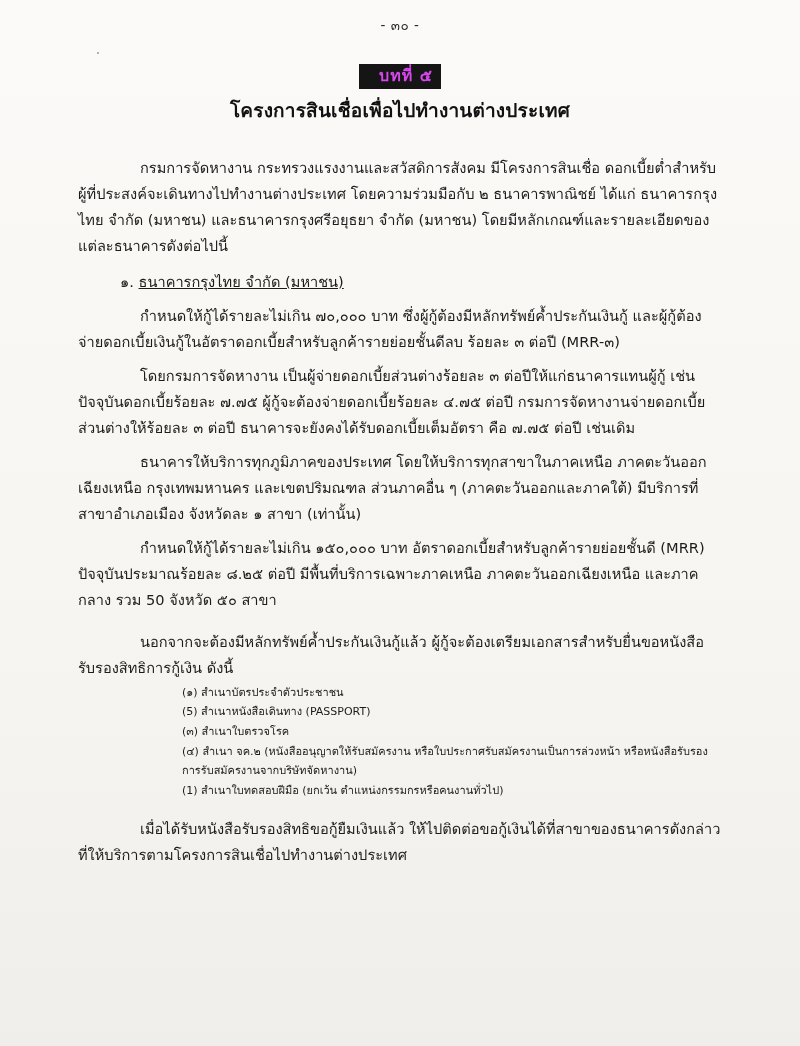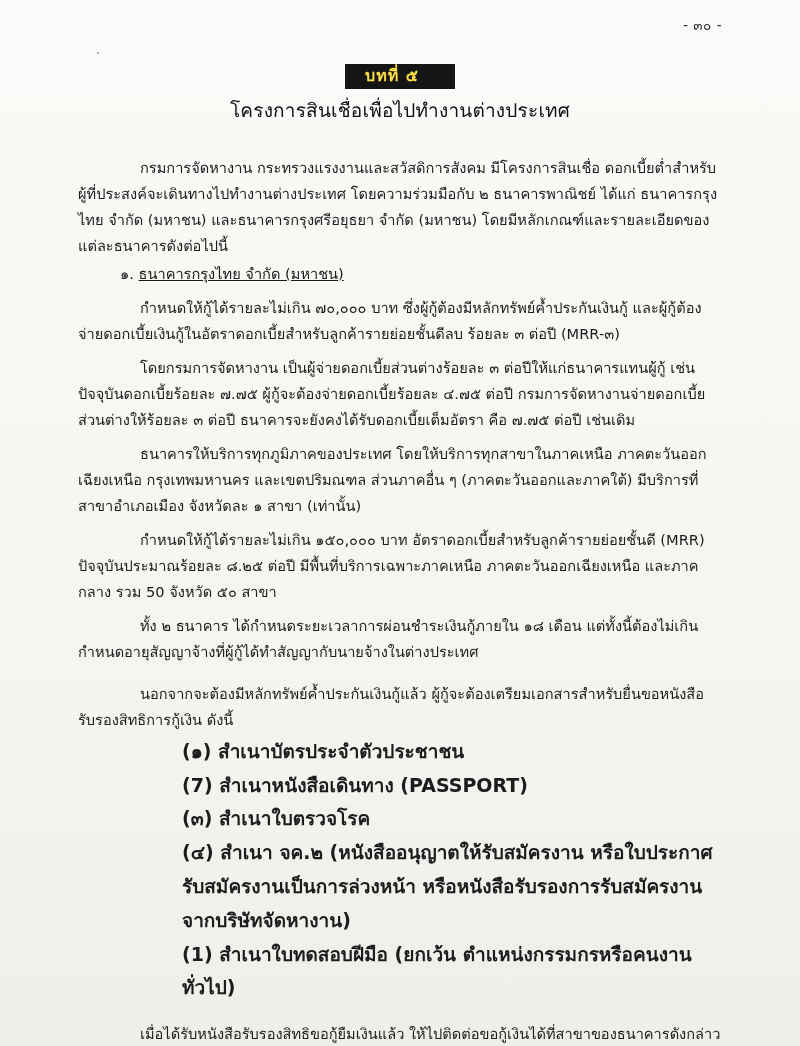--- a/index.html
+++ b/index.html
@@ -26,78 +26,77 @@
     left: 0; top: 0; right: 0; bottom: 0;
     background: linear-gradient(180deg, #fbfaf8 0%, #f6f5f1 60%, #efeeea 100%);
   }
   .content {
     position: absolute;
     left: 78px;
     top: 14px;
     width: 644px;
   }
   .page-number {
-    text-align: right;
+    text-align: center;
     font-size: 13.5px;
     letter-spacing: 0.5px;
     color: #2a2a2a;
     margin: 0 0 28px 0;
   }
   .chapter-banner-wrap {
     text-align: center;
     margin: 14px 0 6px 0;
   }
   .chapter-banner {
     display: inline-block;
     background: #151515;
-    color: #fde047;
+    color: #d946ef;
     font-size: 16px;
     font-weight: bold;
-    padding: 3px 36px 4px 20px;
+    padding: 3px 8px 4px 20px;
     letter-spacing: 1px;
     line-height: 1.15;
   }
   .doc-title {
     text-align: center;
     font-size: 19px;
-    font-weight: normal;
+    font-weight: bold;
     color: #111;
     margin: 6px 0 30px 0;
     letter-spacing: 0.2px;
   }
   p.body {
     font-size: 14.6px;
     line-height: 1.78;
     margin: 8px 0 2px 0;
     color: #1c1c1c;
     text-align: left;
   }
   p.indent {
     text-indent: 62px;
   }
   p.gap-before {
     margin-top: 16px;
   }
   .heading-line {
     font-size: 14.6px;
     line-height: 1.78;
-    margin: 2px 0 2px 0;
+    margin: 10px 0 2px 0;
     padding-left: 42px;
   }
   .heading-line .u {
     text-decoration: underline;
     font-weight: normal;
   }
   .list-item {
-    font-size: 19px;
+    font-size: 11px;
     line-height: 1.78;
     margin: 0;
     padding-left: 104px;
     color: #1c1c1c;
-    font-weight: bold;
   }
   .speck {
     position: absolute;
     width: 2px;
     height: 2px;
     background: #9a9a9a;
     border-radius: 50%;
   }
 </style>
 </head>
@@ -124,26 +123,25 @@
       <span>๑.</span>
       <span class="u">ธนาคารกรุงไทย จำกัด (มหาชน)</span>
     </div>
 
     <p class="body indent">กำหนดให้กู้ได้รายละไม่เกิน ๗๐,๐๐๐ บาท ซึ่งผู้กู้ต้องมีหลักทรัพย์ค้ำประกันเงินกู้ และผู้กู้ต้องจ่ายดอกเบี้ยเงินกู้ในอัตราดอกเบี้ยสำหรับลูกค้ารายย่อยชั้นดีลบ ร้อยละ ๓ ต่อปี (MRR-๓)</p>
     <p class="body indent">โดยกรมการจัดหางาน เป็นผู้จ่ายดอกเบี้ยส่วนต่างร้อยละ ๓ ต่อปีให้แก่ธนาคารแทนผู้กู้ เช่น ปัจจุบันดอกเบี้ยร้อยละ ๗.๗๕ ผู้กู้จะต้องจ่ายดอกเบี้ยร้อยละ ๔.๗๕ ต่อปี กรมการจัดหางานจ่ายดอกเบี้ยส่วนต่างให้ร้อยละ ๓ ต่อปี ธนาคารจะยังคงได้รับดอกเบี้ยเต็มอัตรา คือ ๗.๗๕ ต่อปี เช่นเดิม</p>
     <p class="body indent">ธนาคารให้บริการทุกภูมิภาคของประเทศ โดยให้บริการทุกสาขาในภาคเหนือ ภาคตะวันออกเฉียงเหนือ กรุงเทพมหานคร และเขตปริมณฑล ส่วนภาคอื่น ๆ (ภาคตะวันออกและภาคใต้) มีบริการที่สาขาอำเภอเมือง จังหวัดละ ๑ สาขา (เท่านั้น)</p>
 
 
     <p class="body indent">กำหนดให้กู้ได้รายละไม่เกิน ๑๕๐,๐๐๐ บาท อัตราดอกเบี้ยสำหรับลูกค้ารายย่อยชั้นดี (MRR) ปัจจุบันประมาณร้อยละ ๘.๒๕ ต่อปี มีพื้นที่บริการเฉพาะภาคเหนือ ภาคตะวันออกเฉียงเหนือ และภาคกลาง รวม 50 จังหวัด ๕๐ สาขา</p>
-    <p class="body indent">ทั้ง ๒ ธนาคาร ได้กำหนดระยะเวลาการผ่อนชำระเงินกู้ภายใน ๑๘ เดือน แต่ทั้งนี้ต้องไม่เกินกำหนดอายุสัญญาจ้างที่ผู้กู้ได้ทำสัญญากับนายจ้างในต่างประเทศ</p>
 
     <p class="body indent gap-before">นอกจากจะต้องมีหลักทรัพย์ค้ำประกันเงินกู้แล้ว ผู้กู้จะต้องเตรียมเอกสารสำหรับยื่นขอหนังสือรับรองสิทธิการกู้เงิน ดังนี้</p>
 
     <p class="list-item">(๑) สำเนาบัตรประจำตัวประชาชน</p>
-    <p class="list-item">(7) สำเนาหนังสือเดินทาง (PASSPORT)</p>
+    <p class="list-item">(5) สำเนาหนังสือเดินทาง (PASSPORT)</p>
     <p class="list-item">(๓) สำเนาใบตรวจโรค</p>
     <p class="list-item">(๔) สำเนา จค.๒ (หนังสืออนุญาตให้รับสมัครงาน หรือใบประกาศรับสมัครงานเป็นการล่วงหน้า หรือหนังสือรับรองการรับสมัครงานจากบริษัทจัดหางาน)</p>
     <p class="list-item">(1) สำเนาใบทดสอบฝีมือ (ยกเว้น ตำแหน่งกรรมกรหรือคนงานทั่วไป)</p>
 
     <p class="body indent gap-before">เมื่อได้รับหนังสือรับรองสิทธิขอกู้ยืมเงินแล้ว ให้ไปติดต่อขอกู้เงินได้ที่สาขาของธนาคารดังกล่าวที่ให้บริการตามโครงการสินเชื่อไปทำงานต่างประเทศ</p>
 
   </div>
 </div>
 
 </body></html>

